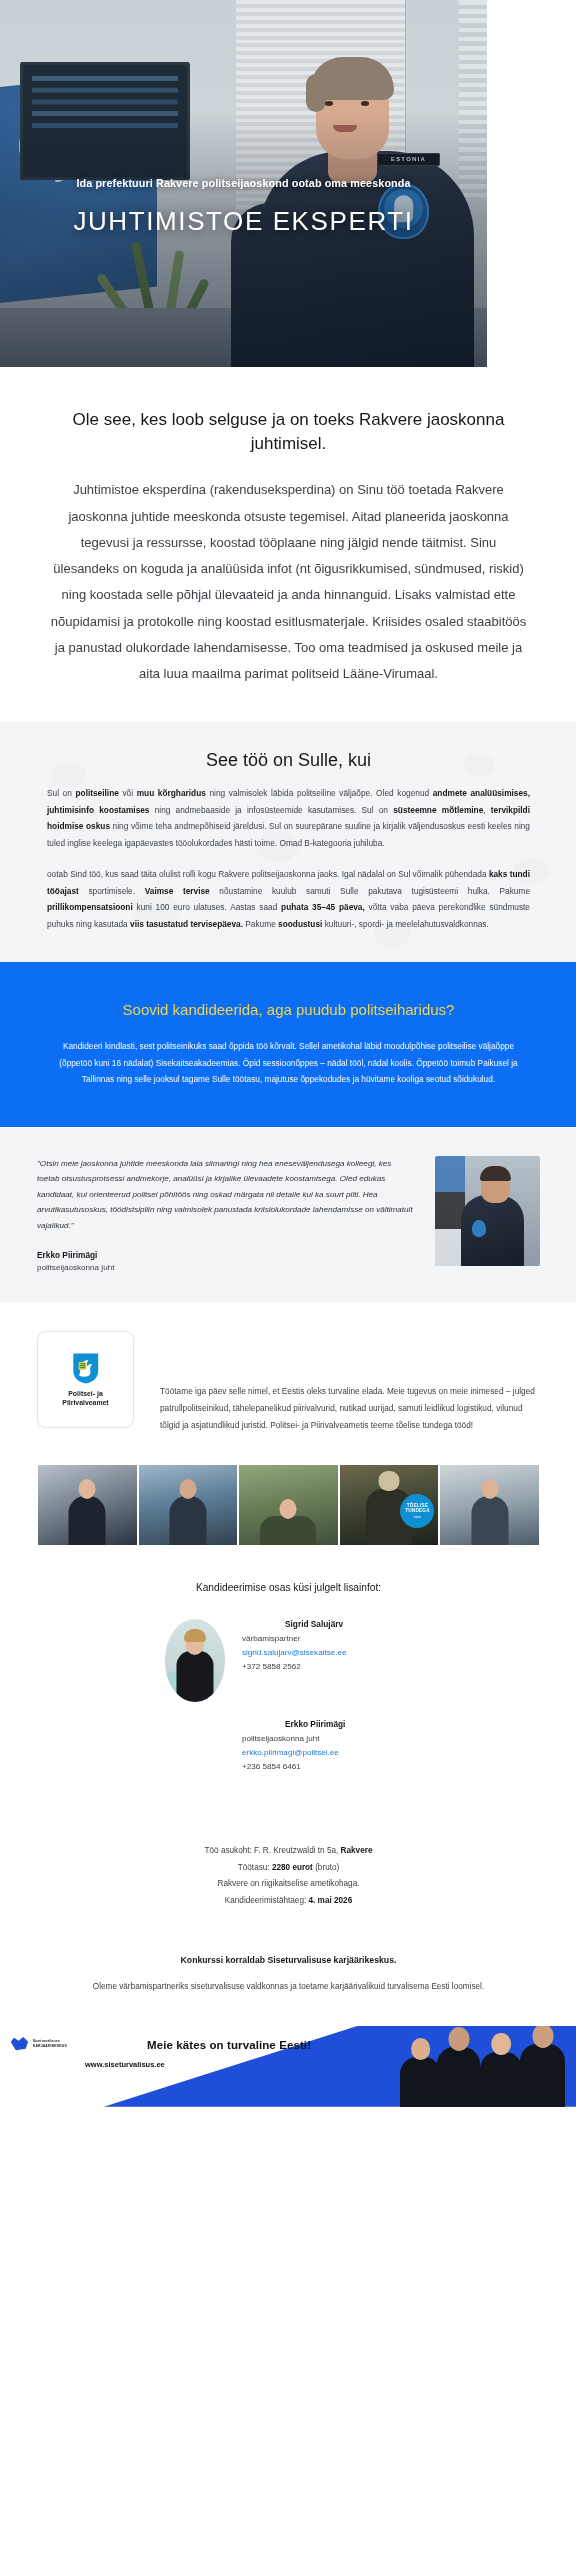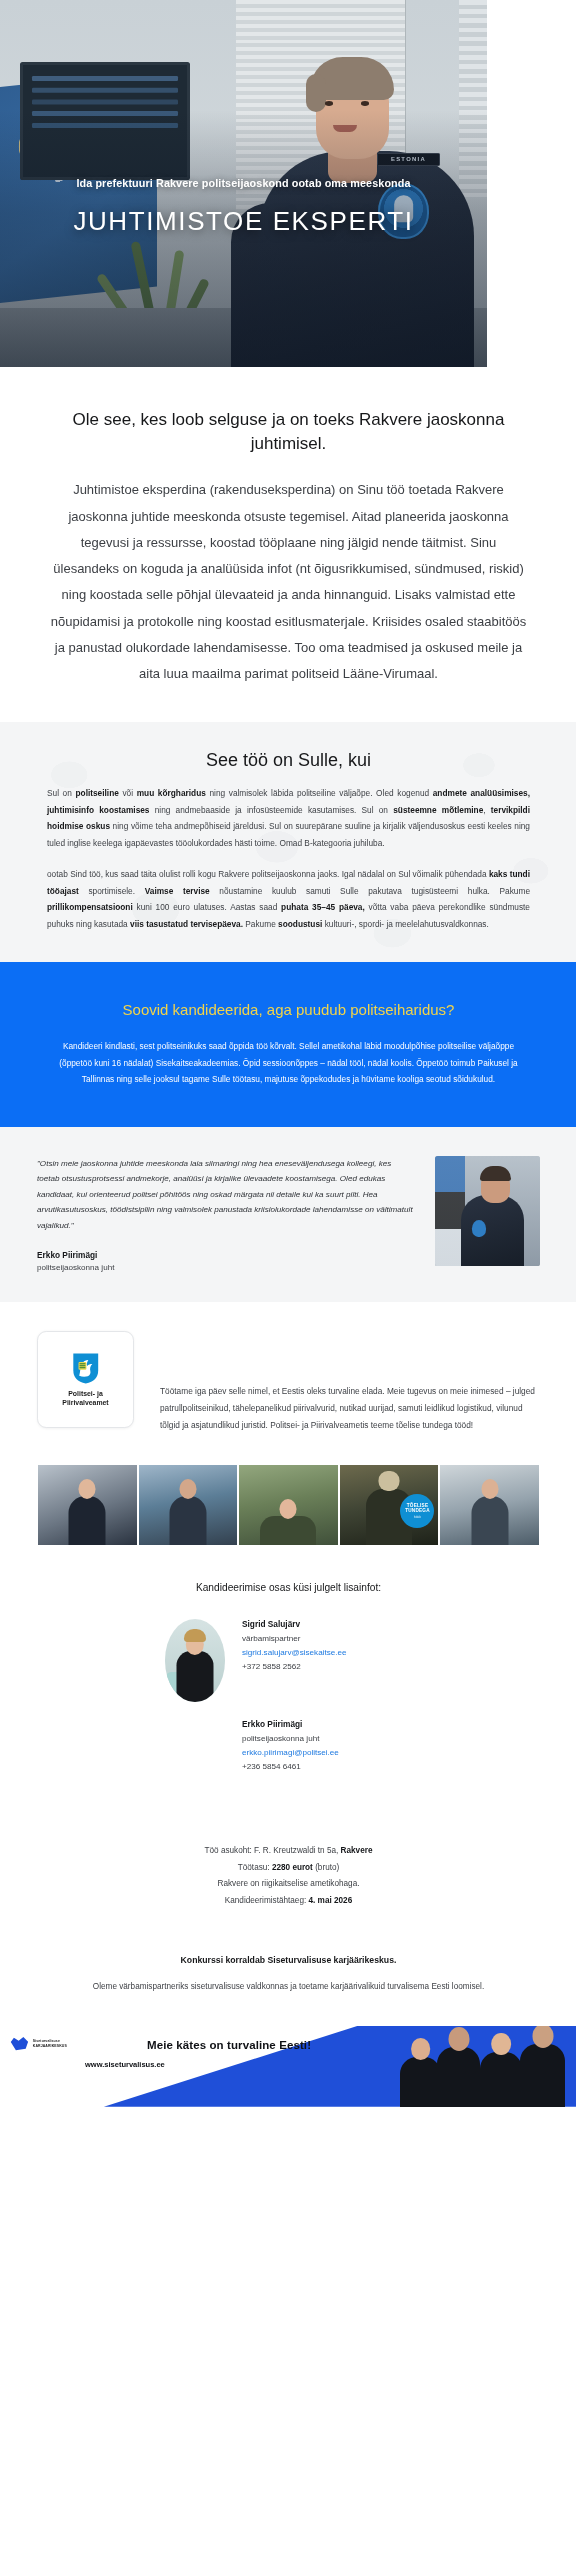--- a/index.html
+++ b/index.html
@@ -257,21 +257,21 @@
   }
   .cp-body { position:absolute; left: 50%; transform: translateX(-50%); bottom: 0;
     width: 37px; height: 51px; background: #16181c; border-radius: 14.4px 14.4px 0 0; }
   .cp-head { position:absolute; left: 50%; transform: translateX(-50%); bottom: 47px;
     width: 18.4px; height: 21px; background: #e4bb9d; border-radius: 50%; }
   .cp-hair { position:absolute; left: 50%; transform: translateX(-50%); bottom: 60px;
     width: 22px; height: 13px; background: #c29a55; border-radius: 11px 11px 3.9px 3.9px; }
   .cp-chair { position:absolute; left: 1.3px; bottom: 3.9px; width: 17px; height: 26px;
     background: #a9d5d2; border-radius: 5.2px; }
   .contact-info { text-align: left; min-width: 170px; }
-  .contact-info .name { font-weight: bold; font-size: 8.3px; color: #15171a; }
+  .contact-info .name { font-weight: bold; font-size: 8.3px; color: #15171a; margin-left: 43px; }
   .contact-info .role { margin-top: 5.2px; font-size: 8.1px; color: #3c3f44; }
   .contact-info .mail { margin-top: 5.2px; font-size: 8.1px; color: #1f7ae0; text-decoration: none; display: block; }
   .contact-info .phone { margin-top: 5.2px; font-size: 8.1px; color: #3c3f44; }
   .contact-block.second { margin-top: 17px; }
   .contact-block.second .contact-photo { visibility: hidden; }
 
   .jobfacts { background: #fff; padding: 19.7px 47px 13px; text-align: center; }
   .jobfacts div { font-size: 8.2px; line-height: 2.0; color: #3c3f44; }
   .jobfacts b { color: #15171a; }
 

